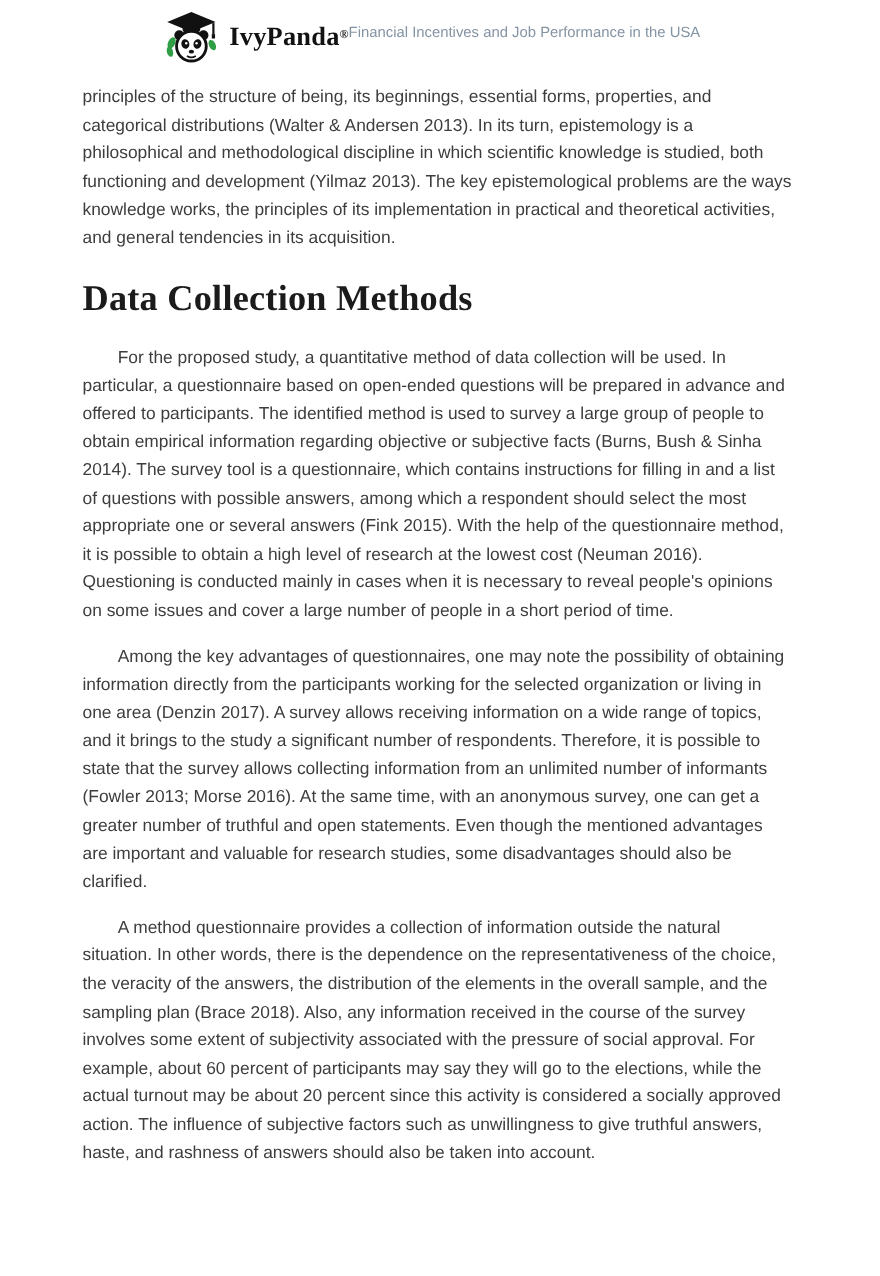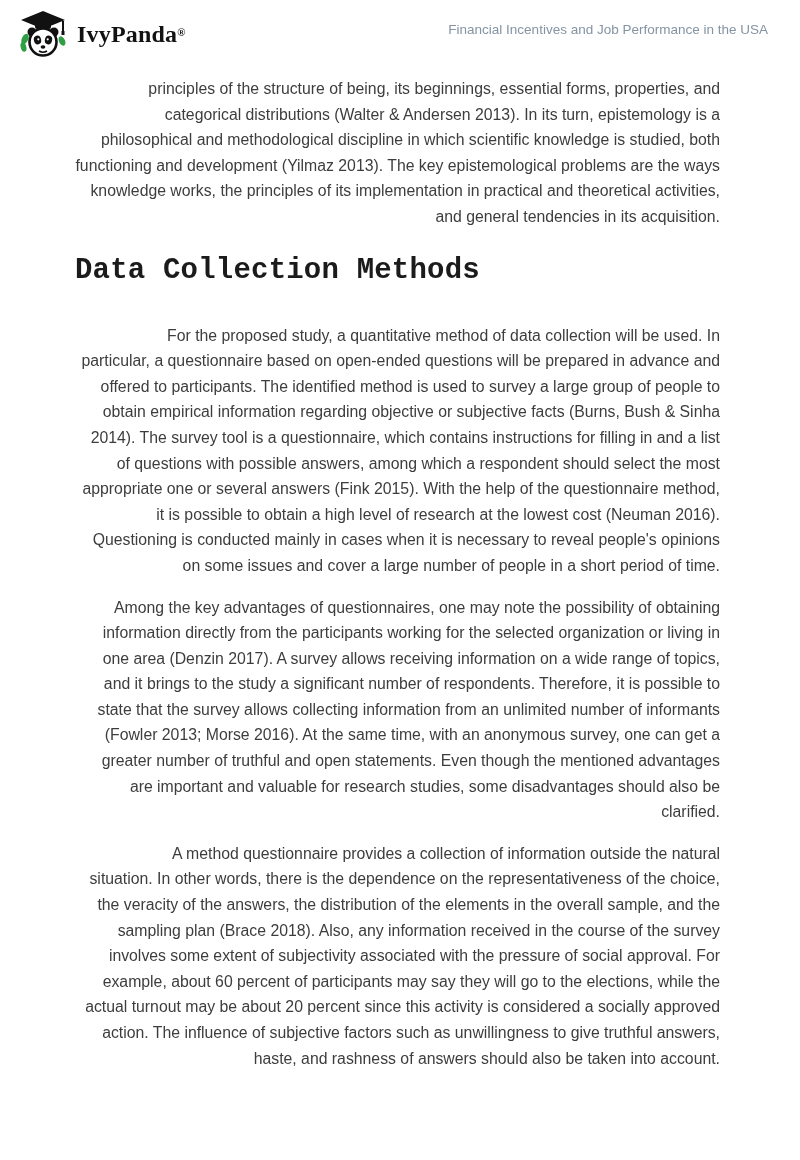--- a/index.html
+++ b/index.html
@@ -9,21 +9,21 @@
     height: 1160px;
     position: relative;
     overflow: hidden;
     font-family: "Liberation Sans", sans-serif;
   }
   .page { width: 800px; height: 1160px; position: relative; background: #fff; }
 
   
   .header {
     display: flex;
-    justify-content: space-between;
+    justify-content: center;
     align-items: flex-start;
     padding: 9px 32px 0 18px;
     height: 60px;
   }
   .brand { display: flex; align-items: center; gap: 9px; }
   .logo { width: 50px; height: 50px; display: block; }
   .brand-name {
     font-family: "Liberation Serif", serif;
     font-weight: bold;
     font-size: 24px;
@@ -45,29 +45,29 @@
 
   
   .content {
     padding: 16px 80px 0 75px;
   }
   .content p {
     font-size: 15.8px;
     line-height: 25.6px;
     color: #3d3d3d;
     margin-bottom: 16px;
-    text-align: right;
+    text-align: left;
   }
   .content p.indent { text-indent: 32px; }
   .section-heading {
-    font-family: Liberation Mono, monospace;
+    font-family: Liberation Serif, serif;
     font-weight: bold;
-    font-size: 29px;
+    font-size: 33px;
     color: #1b1b1b;
-    margin: 24px 0 36px 0;
+    margin: 24px 0 22px 0;
     letter-spacing: 0.2px;
   }
 
   
   .footer {
     position: absolute;
     bottom: 16px;
     right: 32px;
     font-size: 13px;
     color: #9aa8b2;

